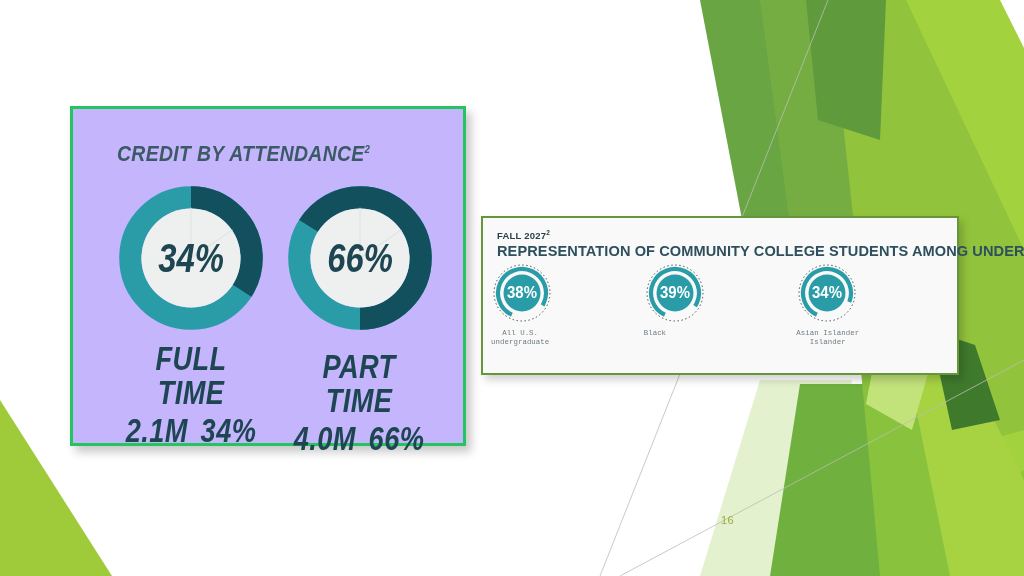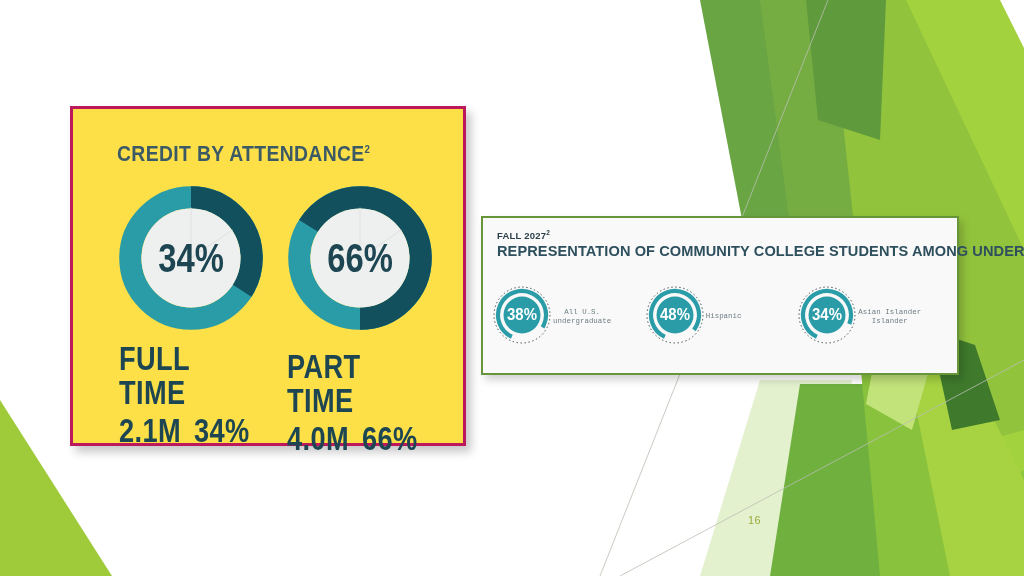--- a/index.html
+++ b/index.html
@@ -8,30 +8,31 @@
     background:#ffffff;
     font-family:"Liberation Sans", sans-serif;
   }
   #slide{position:absolute;inset:0;overflow:hidden;background:#fff;}
 
   
   .bg-svg{position:absolute;inset:0;width:1024px;height:576px;}
 
   
   .page-number{
-    position:absolute;left:748px;top:514px;
+    position:absolute;left:721px;top:514px;
     font-size:11px;color:#9aab3e;letter-spacing:.5px;
   }
 
   
   .card1{
     position:absolute;left:70px;top:106px;width:390px;height:334px;
-    background:#fde047;
-    border:3px solid #be185d;
+    background:#c4b5fd;
+    border:3px solid #22c55e;
     box-shadow:5px 6px 9px rgba(0,0,0,.22);
+    font-style:italic;
   }
   .card1-title{
     position:absolute;left:44px;top:32px;
     font-family:"Liberation Sans Narrow","Liberation Sans",sans-serif;
     font-weight:bold;font-size:22px;letter-spacing:.4px;
     color:#3b5a66;transform:scaleX(.88);transform-origin:left center;
     white-space:nowrap;
   }
   .card1-title sup{font-size:11px;vertical-align:super;}
 
@@ -41,21 +42,21 @@
   .donut-wrap.d2{left:213px;}
   .donut-center{
     position:absolute;inset:0;display:flex;align-items:center;justify-content:center;
     font-family:"Liberation Sans Narrow","Liberation Sans",sans-serif;
     font-weight:bold;font-size:40px;color:#1d4652;
     transform:scaleX(.82);letter-spacing:0px;
   }
 
   .label-row{position:absolute;left:0;top:232px;width:100%;}
   .label-col{
-    position:absolute;text-align:left;width:180px;
+    position:absolute;text-align:center;width:180px;
     font-family:"Liberation Sans Narrow","Liberation Sans",sans-serif;
     font-weight:bold;color:#1d4652;line-height:1.0;
   }
   .label-col.c1{left:28px;}
   .label-col.c2{left:196px;margin-top:8px;}
   .label-big{font-size:34px;letter-spacing:.5px;transform:scaleX(.80);display:block;}
   .label-sub{font-size:34px;letter-spacing:.5px;transform:scaleX(.80);display:block;margin-top:4px;}
   .label-sub .sp{display:inline-block;width:16px;}
 
   
@@ -70,21 +71,21 @@
     font-size:9.5px;font-weight:bold;color:#2b3f4a;letter-spacing:.2px;
   }
   .card2-eyebrow sup{font-size:6.5px;}
   .card2-title{
     position:absolute;left:14px;top:24px;
     font-family:"Liberation Sans Narrow","Liberation Sans",sans-serif;
     font-weight:bold;font-size:15.5px;color:#2e4f5e;letter-spacing:.1px;
     transform:scaleX(.94);transform-origin:left center;white-space:nowrap;
   }
   .mini-row{position:absolute;left:8px;top:44px;width:458px;height:105px;display:flex;}
-  .mini-cell{flex:1;display:flex;flex-direction:row;align-items:center;}
+  .mini-cell{flex:1;display:flex;flex-direction:column;align-items:flex-start;}
   .mini-donut{position:relative;width:62px;height:62px;}
   .mini-value{
     position:absolute;inset:0;display:flex;align-items:center;justify-content:center;
     font-family:"Liberation Sans Narrow","Liberation Sans",sans-serif;
     font-weight:bold;font-size:17px;color:#ffffff;transform:scaleX(.88);
   }
   .mini-label{
     margin-top:5px;text-align:center;font-size:7.4px;color:#6f7c84;line-height:1.28;
     letter-spacing:.05px;
     font-family:Liberation Mono, monospace;
@@ -179,35 +180,35 @@
           <div class="mini-value">38%</div>
         </div>
         <div class="mini-label">
           <div>All U.S.</div>
           <div>undergraduate</div>
         </div>
       </div>
 
 
 
+
       <div class="mini-cell">
         <div class="mini-donut">
           <svg viewBox="0 0 62 62" width="62" height="62">
             <circle cx="31" cy="31" r="28" fill="none" stroke="#3b4a52" stroke-width="1" stroke-dasharray="1.4 2.6"></circle>
-            <circle cx="31" cy="31" r="24" fill="none" stroke="#2a9ca8" stroke-width="4.2" stroke-dasharray="118 33" transform="rotate(115 31 31)" stroke-linecap="butt"></circle>
+            <circle cx="31" cy="31" r="24" fill="none" stroke="#2a9ca8" stroke-width="4.2" stroke-dasharray="116 35" transform="rotate(115 31 31)" stroke-linecap="butt"></circle>
             <circle cx="31" cy="31" r="18.5" fill="#2a9ca8"></circle>
           </svg>
-          <div class="mini-value">48%</div>
+          <div class="mini-value">39%</div>
         </div>
         <div class="mini-label">
-          <div>Hispanic</div>
+          <div>Black</div>
           <div></div>
         </div>
       </div>
-
 
       <div class="mini-cell">
         <div class="mini-donut">
           <svg viewBox="0 0 62 62" width="62" height="62">
             <circle cx="31" cy="31" r="28" fill="none" stroke="#3b4a52" stroke-width="1" stroke-dasharray="1.4 2.6"></circle>
             <circle cx="31" cy="31" r="24" fill="none" stroke="#2a9ca8" stroke-width="4.2" stroke-dasharray="111 40" transform="rotate(115 31 31)" stroke-linecap="butt"></circle>
             <circle cx="31" cy="31" r="18.5" fill="#2a9ca8"></circle>
           </svg>
           <div class="mini-value">34%</div>
         </div>

